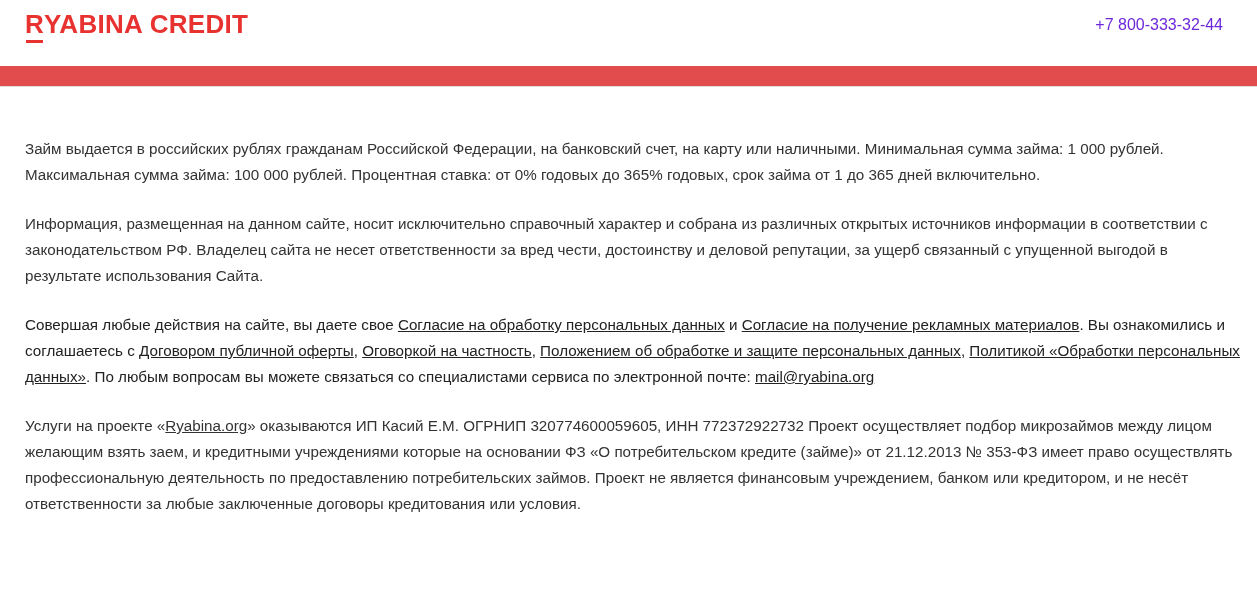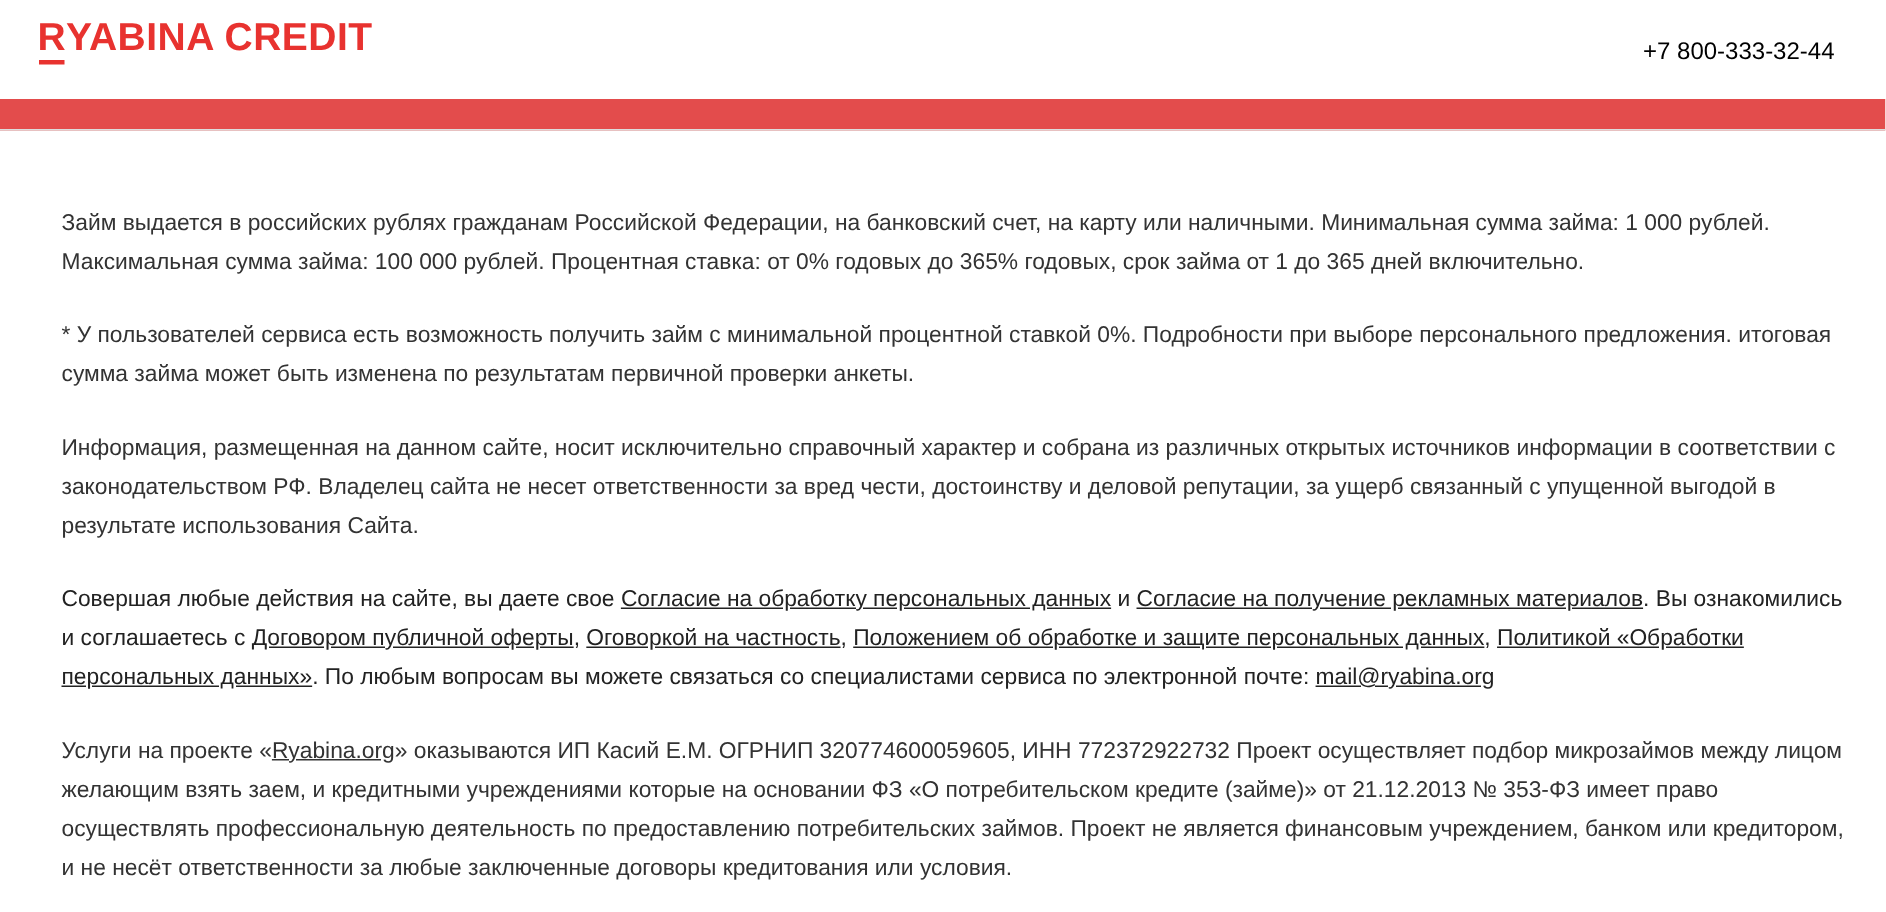--- a/index.html
+++ b/index.html
@@ -1,35 +1,34 @@
 <!DOCTYPE html>
 <html><head>
 <meta charset="utf-8">
 <style>
   html, body { margin: 0; padding: 0; background: #ffffff; }
   body { width: 1257px; height: 608px; overflow: hidden; position: relative; font-family: "DejaVu Sans", sans-serif; color: #333333; }
   .header { position: absolute; left: 0; top: 0; width: 1257px; height: 62px; }
   .logo { position: absolute; left: 25px; top: 8px; font-family: "Liberation Sans", sans-serif; font-weight: bold; font-size: 26px; color: #e8322f; letter-spacing: 0.3px; line-height: 32px; }
   .logo .r { position: relative; display: inline-block; }
   .logo .r::after { content: ""; position: absolute; left: 1px; right: 1px; bottom: -3px; height: 3px; background: #e8322f; }
-  .phone { position: absolute; right: 34px; top: 16px; font-family: "Liberation Sans", sans-serif; font-size: 16px; color: #000000; margin-top: 10px; }
+  .phone { position: absolute; right: 34px; top: 16px; font-family: "Liberation Sans", sans-serif; font-size: 16px; color: #6d28d9; }
   .band { position: absolute; left: 0; top: 66px; width: 1257px; height: 20px; background: #e34c4c; border-bottom: 1px solid #dddddd; }
   .content { position: absolute; left: 25px; top: 136px; width: 1215px; font-family: "Liberation Sans", sans-serif; font-size: 15.2px; line-height: 26px; color: #333333; }
-  .content p { margin: 0 0 23px 16px; }
+  .content p { margin: 0 0 23px 0; }
   .bold { font-weight: normal; color: #222222; }
   .content a { color: #222222; text-decoration: underline; }
 </style>
 </head>
 <body>
 
 <div class="header">
   <div class="logo"><span class="r">R</span><span>YABINA CREDIT</span></div>
   <div class="phone">+7 800-333-32-44</div>
 </div>
 <div class="band"></div>
 
 <div class="content">
   <p>Займ выдается в российских рублях гражданам Российской Федерации, на банковский счет, на карту или наличными. Минимальная сумма займа: 1 000 рублей. Максимальная сумма займа: 100 000 рублей. Процентная ставка: от 0% годовых до 365% годовых, срок займа от 1 до 365 дней включительно.</p>
-  <p>* У пользователей сервиса есть возможность получить займ с минимальной процентной ставкой 0%. Подробности при выборе персонального предложения. итоговая сумма займа может быть изменена по результатам первичной проверки анкеты.</p>
   <p>Информация, размещенная на данном сайте, носит исключительно справочный характер и собрана из различных открытых источников информации в соответствии с законодательством РФ. Владелец сайта не несет ответственности за вред чести, достоинству и деловой репутации, за ущерб связанный с упущенной выгодой в результате использования Сайта.</p>
   <p class="bold"><span>Совершая любые действия на сайте, вы даете свое </span><a href="#">Согласие на обработку персональных данных</a><span> и </span><a href="#">Согласие на получение рекламных материалов</a><span>. Вы ознакомились и соглашаетесь с </span><a href="#">Договором публичной оферты</a><span>, </span><a href="#">Оговоркой на частность</a><span>, </span><a href="#">Положением об обработке и защите персональных данных</a><span>, </span><a href="#">Политикой «Обработки персональных данных»</a><span>. По любым вопросам вы можете связаться со специалистами сервиса по электронной почте: </span><a href="#">mail@ryabina.org</a></p>
   <p><span>Услуги на проекте «</span><a href="#" style="font-weight:normal;color:#333">Ryabina.org</a><span>» оказываются ИП Касий Е.М. ОГРНИП 320774600059605, ИНН 772372922732 Проект осуществляет подбор микрозаймов между лицом желающим взять заем, и кредитными учреждениями которые на основании ФЗ «О потребительском кредите (займе)» от 21.12.2013 № 353-ФЗ имеет право осуществлять профессиональную деятельность по предоставлению потребительских займов. Проект не является финансовым учреждением, банком или кредитором, и не несёт ответственности за любые заключенные договоры кредитования или условия.</span></p>
 </div>
 
 </body></html>

